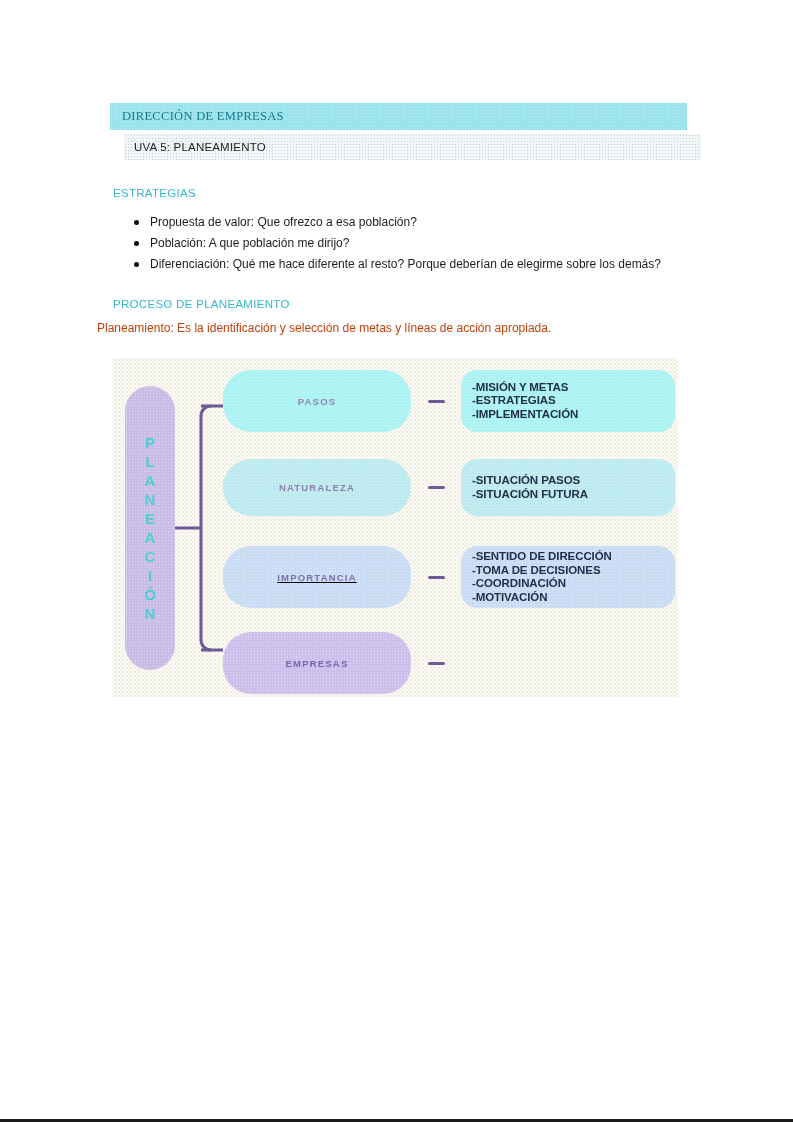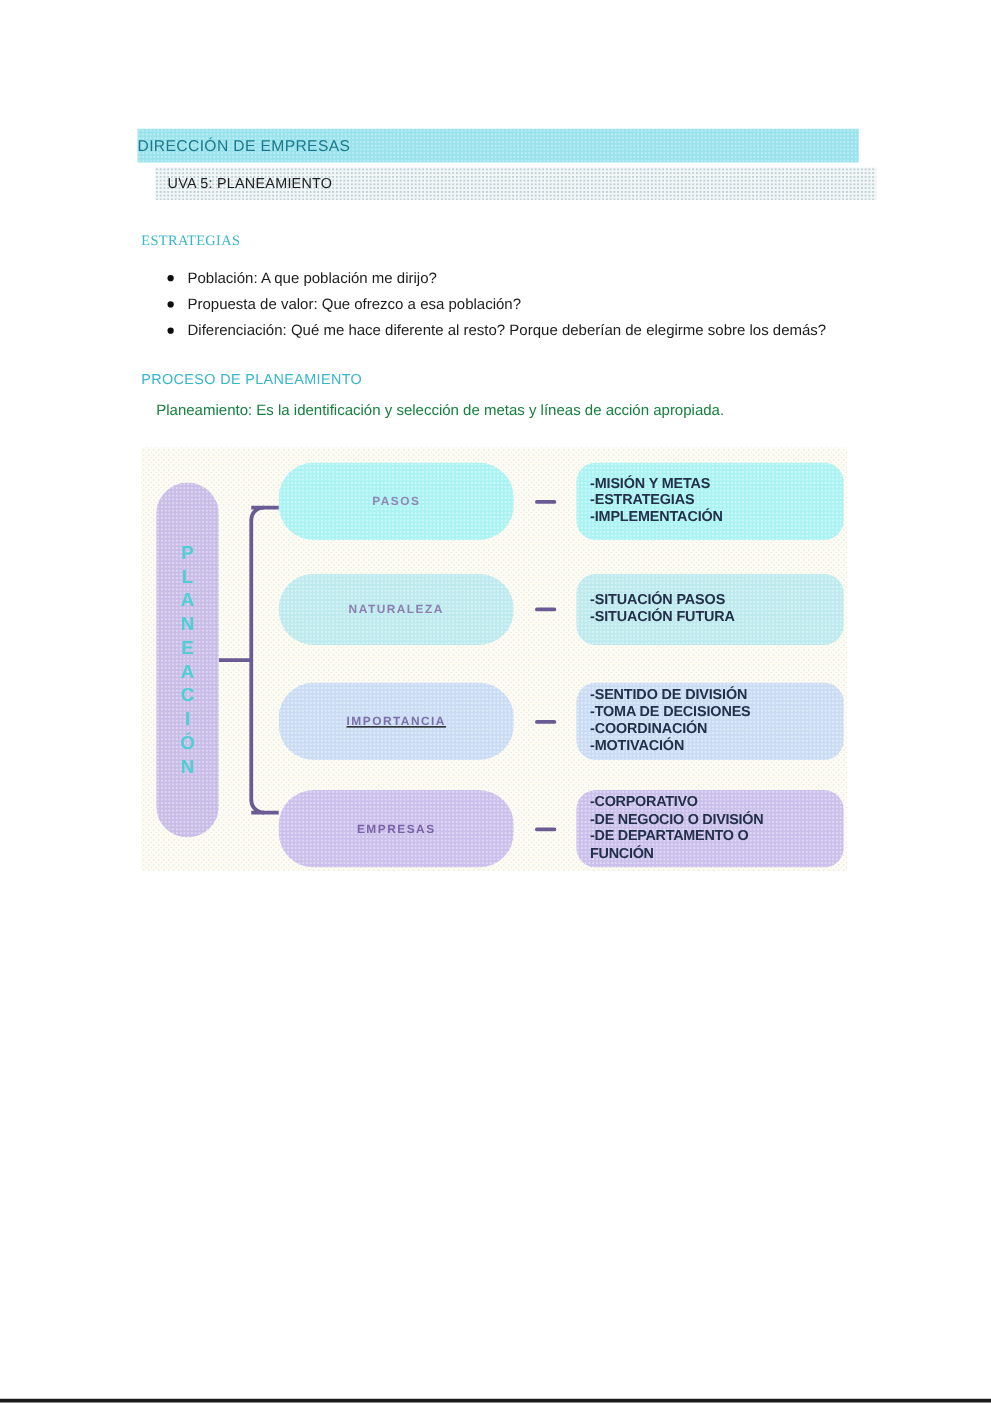--- a/index.html
+++ b/index.html
@@ -33,25 +33,25 @@
     width: 577px;
     height: 27px;
     background: #9ae3ec;
     background-image:
       radial-gradient(rgba(255,255,255,.35) 0.6px, transparent 0.7px);
     background-size: 3px 3px;
     display: flex;
     align-items: center;
   }
   .hdr-title-bar .txt {
-    padding-left: 0;
+    padding-left: 12px;
     font-size: 12.5px;
     letter-spacing: .3px;
     color: #19788c;
-    font-family: Liberation Sans, sans-serif;
+    font-family: Liberation Serif, serif;
   }
 
   .hdr-sub-bar {
     position: absolute;
     left: 124px;
     top: 134px;
     width: 577px;
     height: 26px;
     background: #f2f6f7;
     background-image:
@@ -68,21 +68,21 @@
   }
 
   
   .sec-heading {
     position: absolute;
     left: 113px;
     font-size: 11.5px;
     color: #37b6cd;
     letter-spacing: .3px;
   }
-  #sec-estrategias { top: 187px; font-family: Liberation Serif, serif; }
+  #sec-estrategias { top: 187px; }
   #sec-proceso     { top: 298px; }
 
   
   .bullets {
     position: absolute;
     left: 113px;
     top: 213px;
     width: 580px;
     margin: 0;
     padding: 0;
@@ -104,25 +104,25 @@
     width: 5px;
     height: 5px;
     border-radius: 50%;
     background: #0e0e0e;
   }
   .bullets b { font-weight: normal; }
 
   
   .para {
     position: absolute;
-    left: 125px;
+    left: 97px;
     top: 320px;
     width: 580px;
     font-size: 12px;
-    color: #15803d;
+    color: #c2410c;
     line-height: 17px;
   }
 
   
   .diagram {
     position: absolute;
     left: 113px;
     top: 358px;
     width: 565px;
     height: 339px;
@@ -272,24 +272,24 @@
   </div>
 
   <div class="hdr-sub-bar">
     <div class="txt">UVA 5: PLANEAMIENTO</div>
   </div>
 
   <div class="sec-heading" id="sec-estrategias">ESTRATEGIAS</div>
 
   <ul class="bullets">
     <li>
-      <span>Población: A que población me dirijo?</span>
+      <span>Propuesta de valor: Que ofrezco a esa población?</span>
     </li>
     <li>
-      <span>Propuesta de valor: Que ofrezco a esa población?</span>
+      <span>Población: A que población me dirijo?</span>
     </li>
     <li>
       <b>Diferenciación</b><span>: Qué me hace diferente al resto? Porque deberían de elegirme sobre los demás?</span>
     </li>
   </ul>
 
   <div class="sec-heading" id="sec-proceso">PROCESO DE PLANEAMIENTO</div>
 
   <div class="para">Planeamiento: Es la identificación y selección de metas y líneas de acción apropiada.</div>
 
@@ -350,40 +350,32 @@
 
     <div class="row" id="row-3">
       <div class="box-left">
         <span class="lbl">IMPORTANCIA</span>
       </div>
       <div class="connector">
         <span class="dash"></span>
       </div>
       <div class="box-right">
         <div class="items">
-          <div class="it">-SENTIDO DE DIVISIÓN</div>
+          <div class="it">-SENTIDO DE DIRECCIÓN</div>
           <div class="it">-TOMA DE DECISIONES</div>
           <div class="it">-COORDINACIÓN</div>
           <div class="it">-MOTIVACIÓN</div>
         </div>
       </div>
     </div>
 
     <div class="row" id="row-4">
       <div class="box-left">
         <span class="lbl">EMPRESAS</span>
       </div>
       <div class="connector">
         <span class="dash"></span>
       </div>
-      <div class="box-right">
-        <div class="items">
-          <div class="it">-CORPORATIVO</div>
-          <div class="it">-DE NEGOCIO O DIVISIÓN</div>
-          <div class="it">-DE DEPARTAMENTO O</div>
-          <div class="it">FUNCIÓN</div>
-        </div>
-      </div>
     </div>
 
   </div>
 
 </div>
 
 </body></html>

